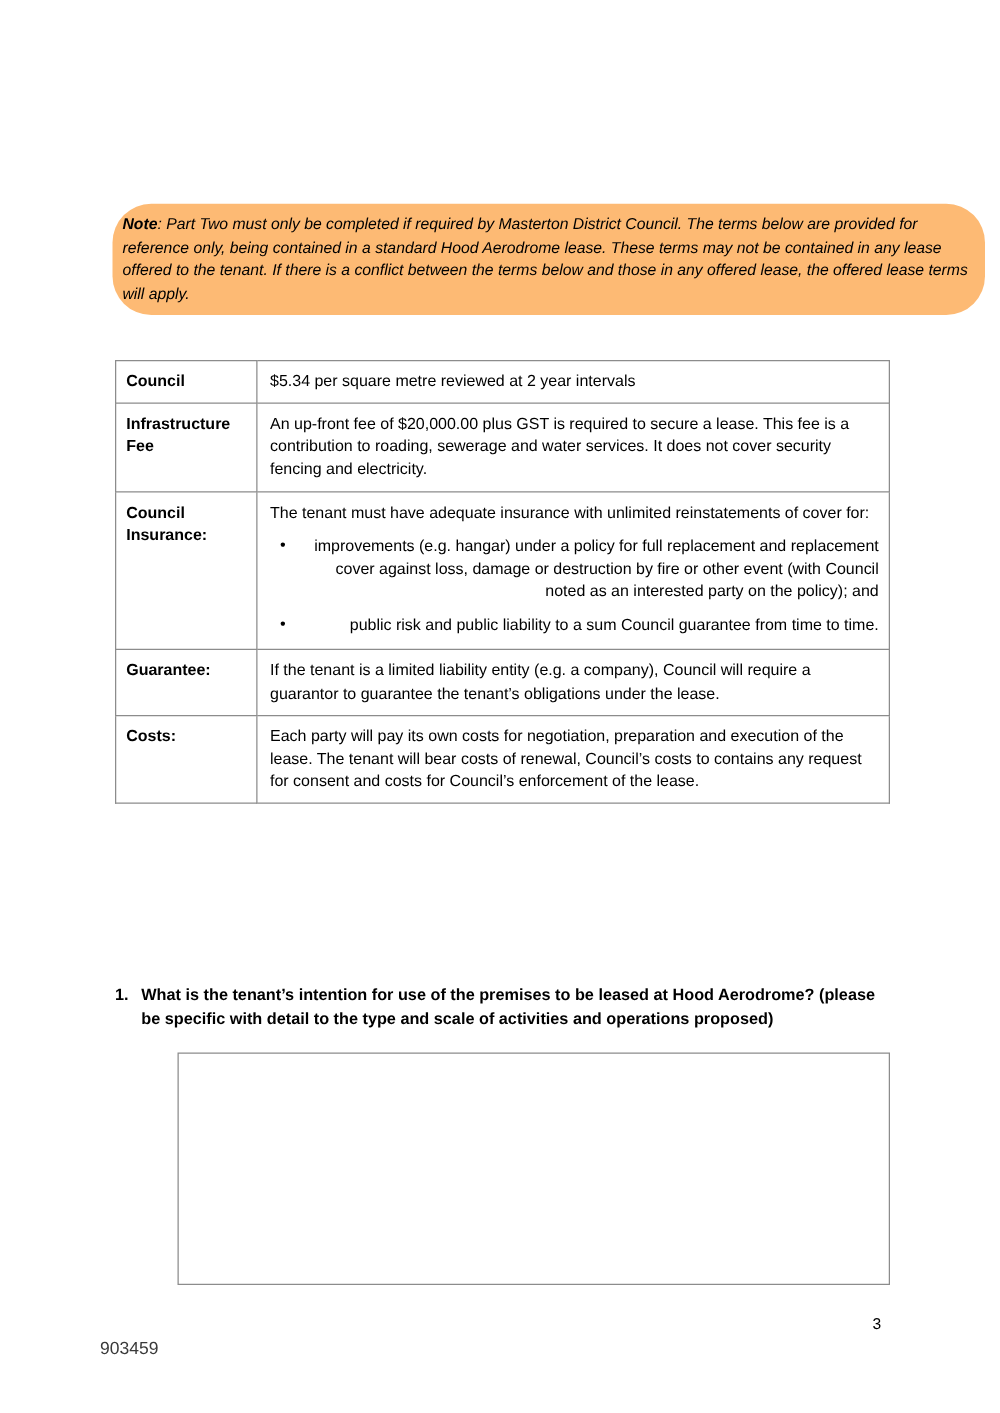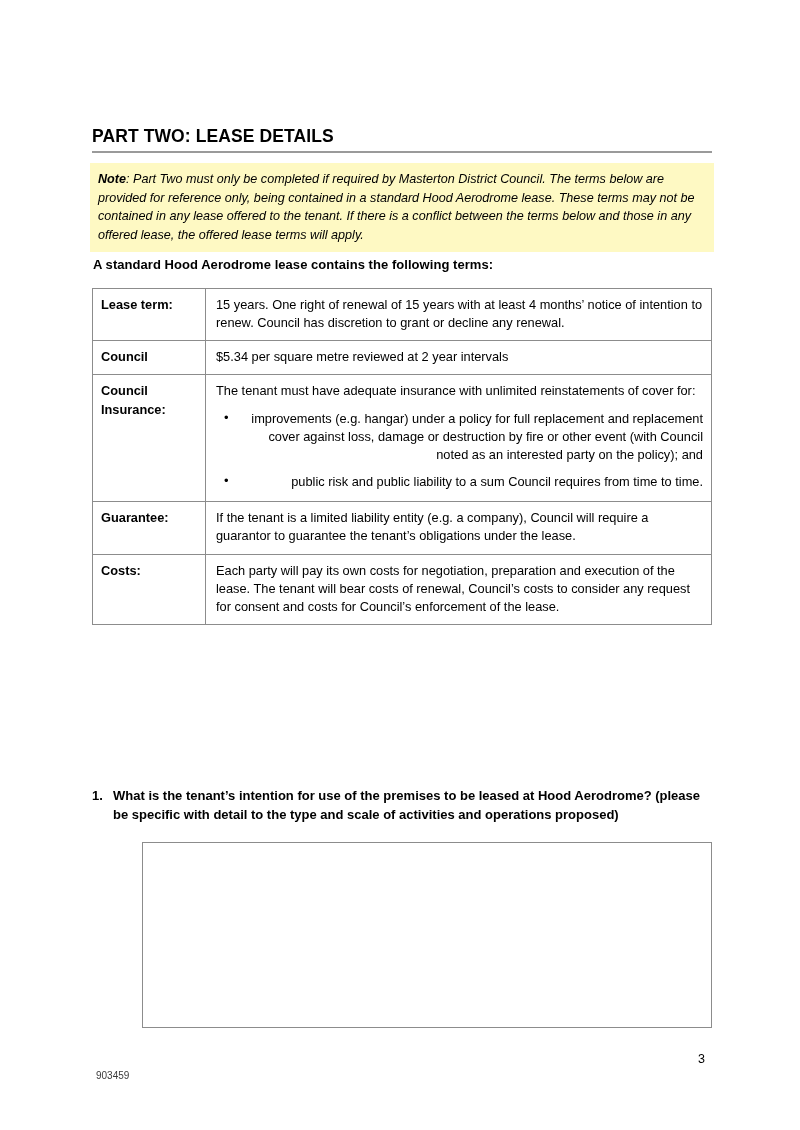--- a/index.html
+++ b/index.html
@@ -44,27 +44,28 @@
     height: 2px;
     background: #9a9a9a;
     width: 100%;
   }
 
   
   .note-box {
     position: absolute;
     left: 90px;
     top: 163px;
-    width: 624px;
+    width: 698px;
     box-sizing: border-box;
-    background: #fef9c3;
+    background: #fdba74;
     padding: 7px 10px 8px 8px;
     font-style: italic;
     font-size: 12.6px;
     line-height: 1.47;
+    border-radius: 31px;
   }
   .note-box b {
     font-style: italic;
     font-weight: bold;
   }
 
   
   .intro-line {
     position: absolute;
     left: 93px;
@@ -151,77 +152,72 @@
     width: 570px;
     height: 186px;
     box-sizing: border-box;
     border: 1px solid #8c8c8c;
     background: #ffffff;
   }
 
   
   .footer-docref {
     position: absolute;
-    left: 96px;
+    left: 80px;
     top: 1070px;
-    font-size: 10px;
+    font-size: 14px;
     color: #3a3a3a;
   }
   .footer-pageno {
     position: absolute;
     left: 0;
     top: 1052px;
     width: 705px;
     text-align: right;
     font-size: 12.5px;
   }
 </style>
 </head>
 <body>
 
 <div class="page">
 
-  <div class="heading-wrap">
-    <h1 class="heading-title">PART TWO: LEASE DETAILS</h1>
-    <div class="heading-rule"></div>
-  </div>
 
   <div class="note-box">
     <b>Note</b><span>: Part Two must only be completed if required by Masterton District Council. The terms below are provided for reference only, being contained in a standard Hood Aerodrome lease. These terms may not be contained in any lease offered to the tenant. If there is a conflict between the terms below and those in any offered lease, the offered lease terms will apply.</span>
   </div>
 
-  <div class="intro-line">A standard Hood Aerodrome lease contains the following terms:</div>
 
   <table class="terms-table">
     <tbody>
       <tr>
-        <td class="term-label">Lease term:</td>
-        <td class="term-value">15 years. One right of renewal of 15 years with at least 4 months’ notice of intention to renew. Council has discretion to grant or decline any renewal.</td>
-      </tr>
-      <tr>
         <td class="term-label">Council</td>
         <td class="term-value">$5.34 per square metre reviewed at 2 year intervals</td>
+      </tr>
+      <tr>
+        <td class="term-label">Infrastructure Fee</td>
+        <td class="term-value">An up-front fee of $20,000.00 plus GST is required to secure a lease. This fee is a contribution to roading, sewerage and water services. It does not cover security fencing and electricity.</td>
       </tr>
       <tr>
         <td class="term-label">Council Insurance:</td>
         <td class="term-value">
           <p class="cell-intro">The tenant must have adequate insurance with unlimited reinstatements of cover for:</p>
           <ul class="cell-bullets">
             <li>improvements (e.g. hangar) under a policy for full replacement and replacement cover against loss, damage or destruction by fire or other event (with Council noted as an interested party on the policy); and</li>
-            <li>public risk and public liability to a sum Council requires from time to time.</li>
+            <li>public risk and public liability to a sum Council guarantee from time to time.</li>
           </ul>
         </td>
       </tr>
       <tr>
         <td class="term-label">Guarantee:</td>
         <td class="term-value">If the tenant is a limited liability entity (e.g. a company), Council will require a guarantor to guarantee the tenant’s obligations under the lease.</td>
       </tr>
       <tr>
         <td class="term-label">Costs:</td>
-        <td class="term-value">Each party will pay its own costs for negotiation, preparation and execution of the lease. The tenant will bear costs of renewal, Council’s costs to consider any request for consent and costs for Council’s enforcement of the lease.</td>
+        <td class="term-value">Each party will pay its own costs for negotiation, preparation and execution of the lease. The tenant will bear costs of renewal, Council’s costs to contains any request for consent and costs for Council’s enforcement of the lease.</td>
       </tr>
     </tbody>
   </table>
 
   <div class="question-block">
     <span class="question-num">1.</span>
     <span class="question-text">What is the tenant’s intention for use of the premises to be leased at Hood Aerodrome? (please be specific with detail to the type and scale of activities and operations proposed)</span>
   </div>
 
   <div class="answer-box"></div>

